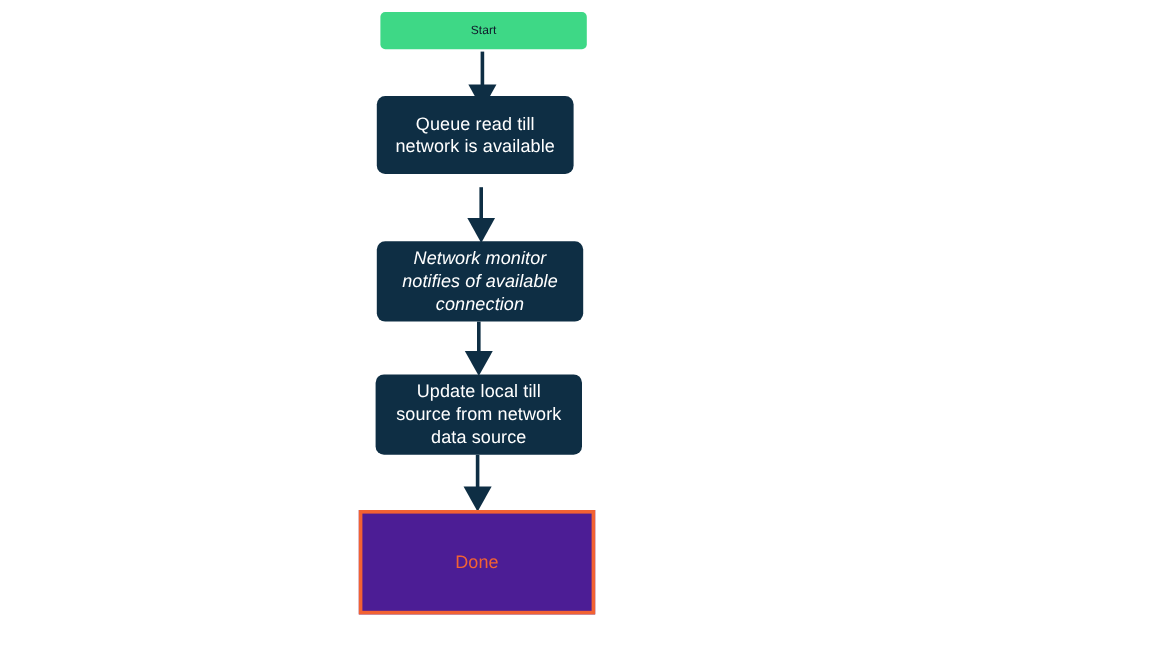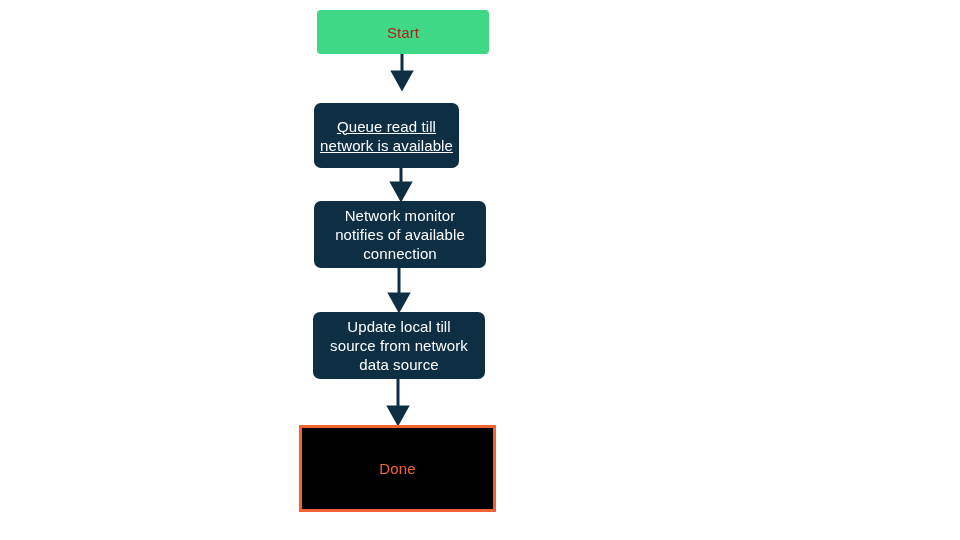--- a/index.html
+++ b/index.html
@@ -25,57 +25,57 @@
     align-items: center;
     justify-content: center;
     text-align: center;
     line-height: 19px;
     letter-spacing: 0.1px;
   }
   .node-start {
     left: 317px;
     top: 10px;
     width: 172px;
-    height: 44px;
+    height: 31px;
     background: #3ed886;
     border-radius: 4px;
-    color: #b91c1c;
-    font-size: 15px;
+    color: #0f172a;
+    font-size: 10px;
   }
   .node-process {
     background: #0e2e44;
     border-radius: 7px;
     color: #ffffff;
     font-size: 15px;
   }
   .node-queue {
     left: 314px;
-    top: 103px;
-    width: 145px;
+    top: 80px;
+    width: 164px;
     height: 65px;
-    text-decoration: underline;
   }
   .node-monitor {
     left: 314px;
     top: 201px;
     width: 172px;
     height: 67px;
+    font-style: italic;
   }
   .node-update {
     left: 313px;
     top: 312px;
     width: 172px;
     height: 67px;
   }
   .node-done {
     left: 299px;
     top: 425px;
     width: 197px;
     height: 87px;
-    background: #000000;
+    background: #4c1d95;
     border: 3px solid #f26233;
     color: #f26233;
     font-size: 15px;
   }
   .node-label {
     display: block;
     white-space: pre-line;
   }
   .connector {
     position: absolute;

